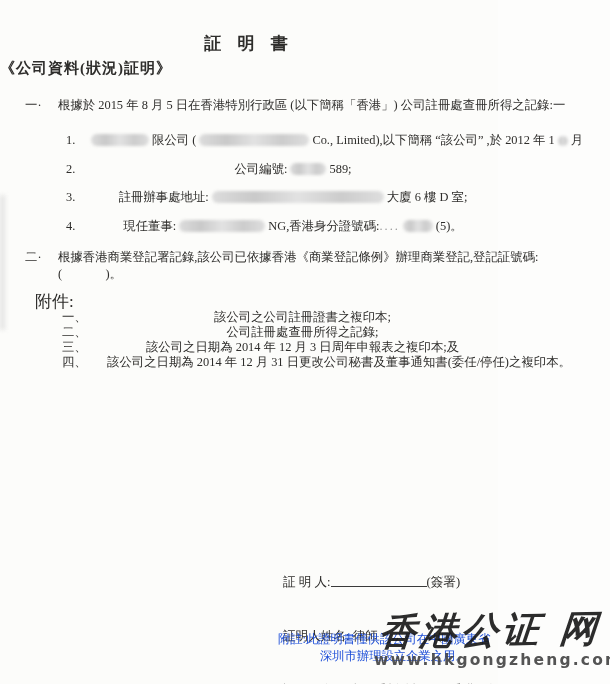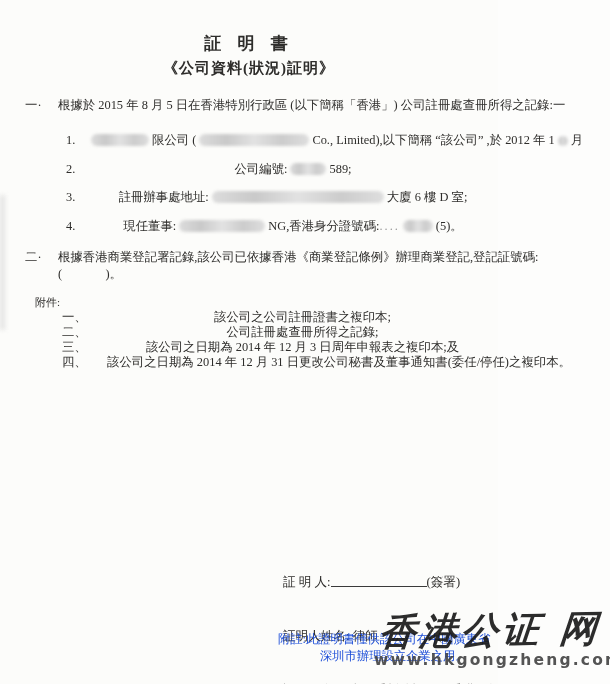--- a/index.html
+++ b/index.html
@@ -9,37 +9,37 @@
     font-family:"Liberation Serif","DejaVu Serif",serif;
     color:#2e2d2b;
     overflow:hidden;
   }
   .page{position:relative;width:498px;height:684px;background:#fcfcfa;}
   .title{
     padding-top:33px;text-align:center;
     font-size:17px;font-weight:bold;letter-spacing:6px;line-height:22px;
   }
   .subtitle{
-    margin-top:3px;text-align:center;
+    margin-top:3px;
     font-size:15px;font-weight:bold;line-height:20px;letter-spacing:1px;
   }
   .intro{margin:20px 0 0 35px;font-size:12.6px;line-height:16px;}
   .clause{display:flex;margin-left:25px;font-size:12.4px;line-height:16px;}
   .clause .marker{width:33px;flex:none;}
   .clause .txt{flex:1;}
   .c1{margin-top:19px;}
   .c2{margin-top:14px;line-height:17.5px;}
   .sub{display:flex;margin-left:66px;font-size:12.4px;line-height:15.5px;}
   .sub .num{width:22px;flex:none;}
   .sub .txt{flex:1;}
   .s1{margin-top:17px;line-height:20px;}
   .s2{margin-top:12px;}
   .s3{margin-top:12px;}
   .s4{margin-top:14px;}
-  .att-label{margin:10px 16px 0 35px;font-size:11px;line-height:16px;}
+  .att-label{margin:10px 16px 0 35px;font-size:17px;line-height:16px;}
   .att{display:flex;margin-left:62px;font-size:12.4px;line-height:15.2px;}
   .att .num{width:45px;flex:none;}
   .att .txt{flex:1;}
   .nowrap{white-space:nowrap;text-align:center;}
   .pre{white-space:pre;}
   .dots{color:#9a9a9a;letter-spacing:2px;}
   
   .blur{
     display:inline-block;height:12px;border-radius:6px;vertical-align:-2px;
     background:linear-gradient(90deg,#dcdcdc 0%,#c9c9c9 25%,#e2e2e2 50%,#cccccc 75%,#dedede 100%);

